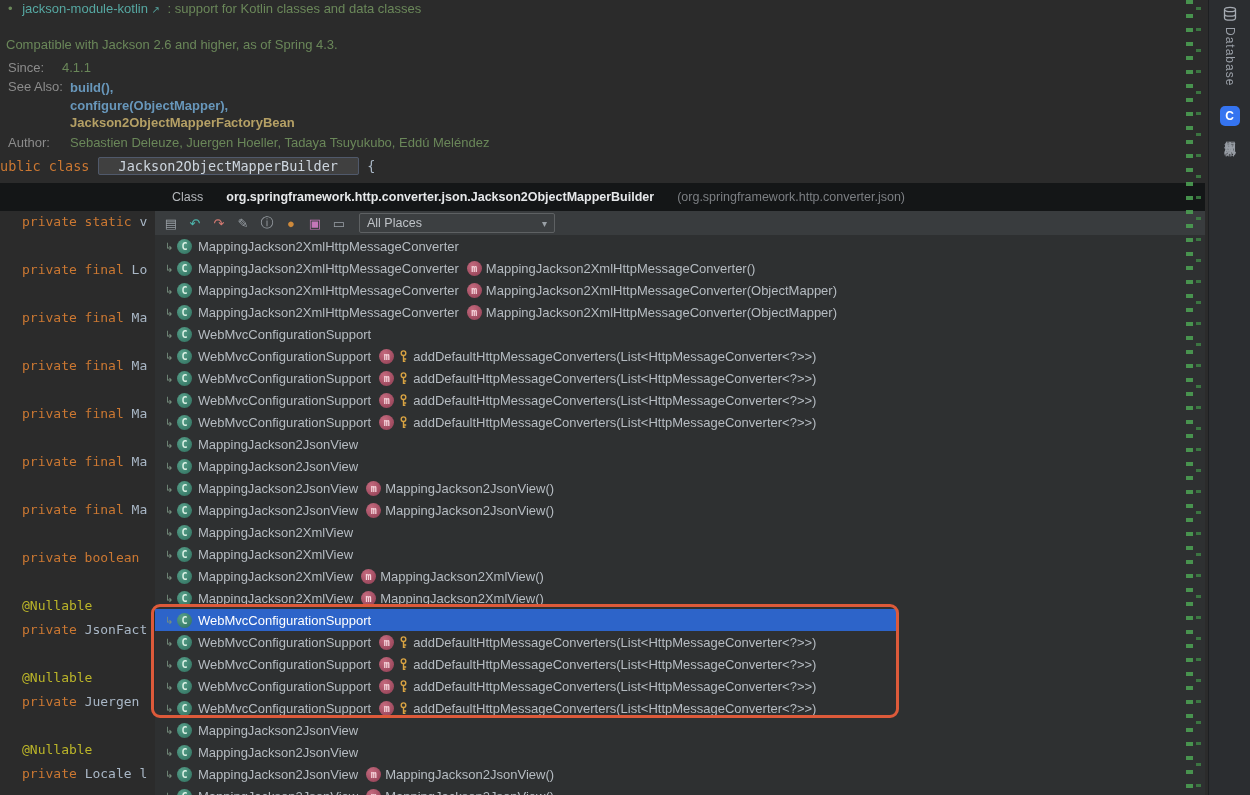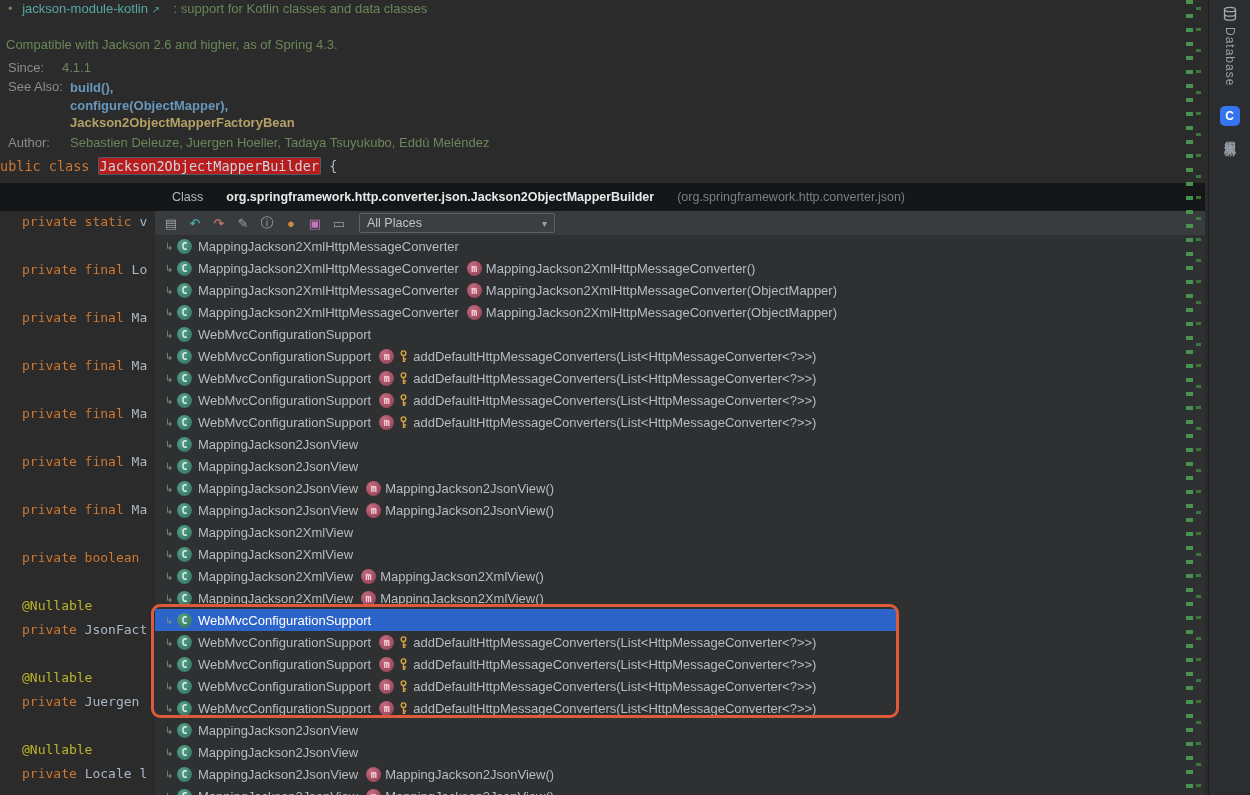--- a/index.html
+++ b/index.html
@@ -14,21 +14,21 @@
   .doc-label { color:#8c8c8c; }
   .doc-link-teal { color:#56a8a2; }
   .docline { font-size:13px; }
   .seealso-link { height:17.5px; line-height:17.5px; font-size:13px; color:#6897bb; cursor:pointer; }
   .seealso-link.gold { color:#b5a065; }
 
   
   .kw  { color:#cc7832; }
   .id  { color:#a9b7c6; }
   .ann { color:#bbb529; }
-  .class-ident { background:#b91c1c; border:1px solid #50596b; border-radius:2px; padding:0 1px; color:#cdd5de; }
+  .class-ident { background:#404040; border:1px solid #50596b; border-radius:2px; padding:0 20px; color:#cdd5de; }
   .fieldline { position:absolute; left:22px; font-size:13px; white-space:nowrap; }
 
   
   .popup-header { position:absolute; left:0; top:183px; width:1205px; height:28px;
                   background:#141617; display:flex; align-items:center; padding-left:172px;
                   font-size:12.5px; color:#b5b8bc; }
   .popup-header b { color:#e6e8ea; font-weight:bold; margin:0 23px; }
   .popup-header .pkg { color:#7c7f83; }
   .popup-toolbar { position:absolute; left:155px; top:211px; width:1050px; height:24px;
                    background:#393c3e; display:flex; align-items:center; padding-left:4px; }
@@ -71,21 +71,21 @@
 </style>
 </head>
 <body>
 
 <div id="stage">
 
   <div class="abs docline" style="left:8px; top:1px;">
     <span class="doc-green">•</span>
     <span class="doc-link-teal" style="margin-left:6px;">jackson-module-kotlin</span>
     <span class="doc-link-teal" style="font-size:10px;">↗</span>
-    <span class="doc-green" style="margin-left:10px;">: support for Kotlin classes and data classes</span>
+    <span class="doc-green" style="margin-left:4px;">: support for Kotlin classes and data classes</span>
   </div>
   <div class="abs docline doc-green" style="left:6px; top:37px;">Compatible with Jackson 2.6 and higher, as of Spring 4.3.</div>
   <div class="abs docline doc-label" style="left:8px; top:60px;">Since:</div>
   <div class="abs docline doc-green" style="left:62px; top:60px;">4.1.1</div>
   <div class="abs docline doc-label" style="left:8px; top:79px;text-align:center;">See Also:</div>
   <div class="abs" style="left:70px; top:79px;font-weight:bold;">
       <div class="seealso-link">build(),</div>
       <div class="seealso-link">configure(ObjectMapper),</div>
       <div class="seealso-link gold">Jackson2ObjectMapperFactoryBean</div>
     </div>

